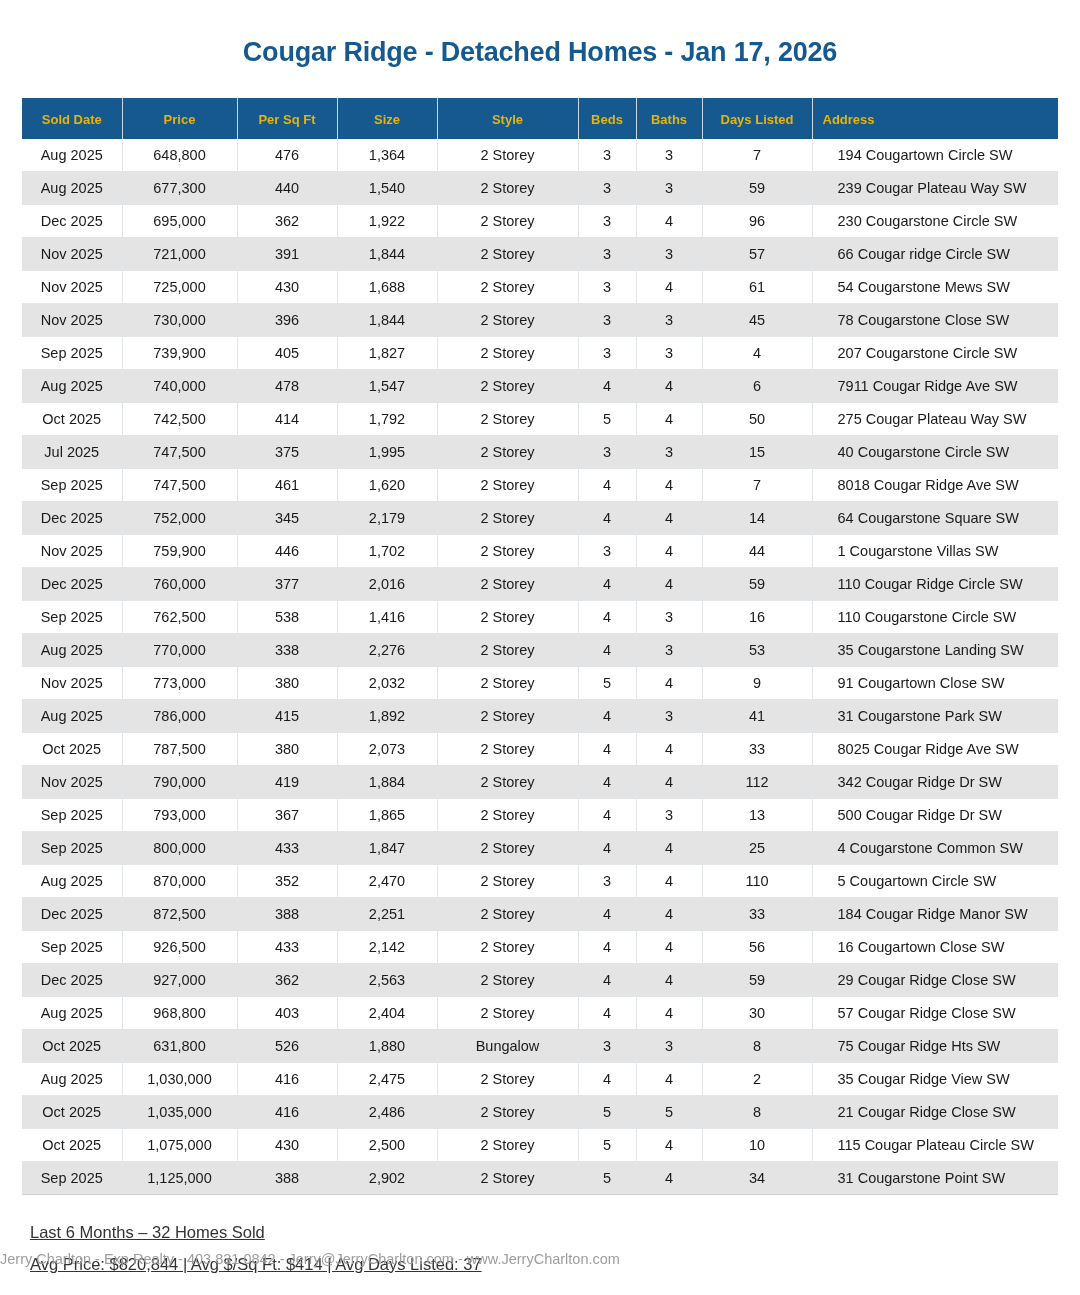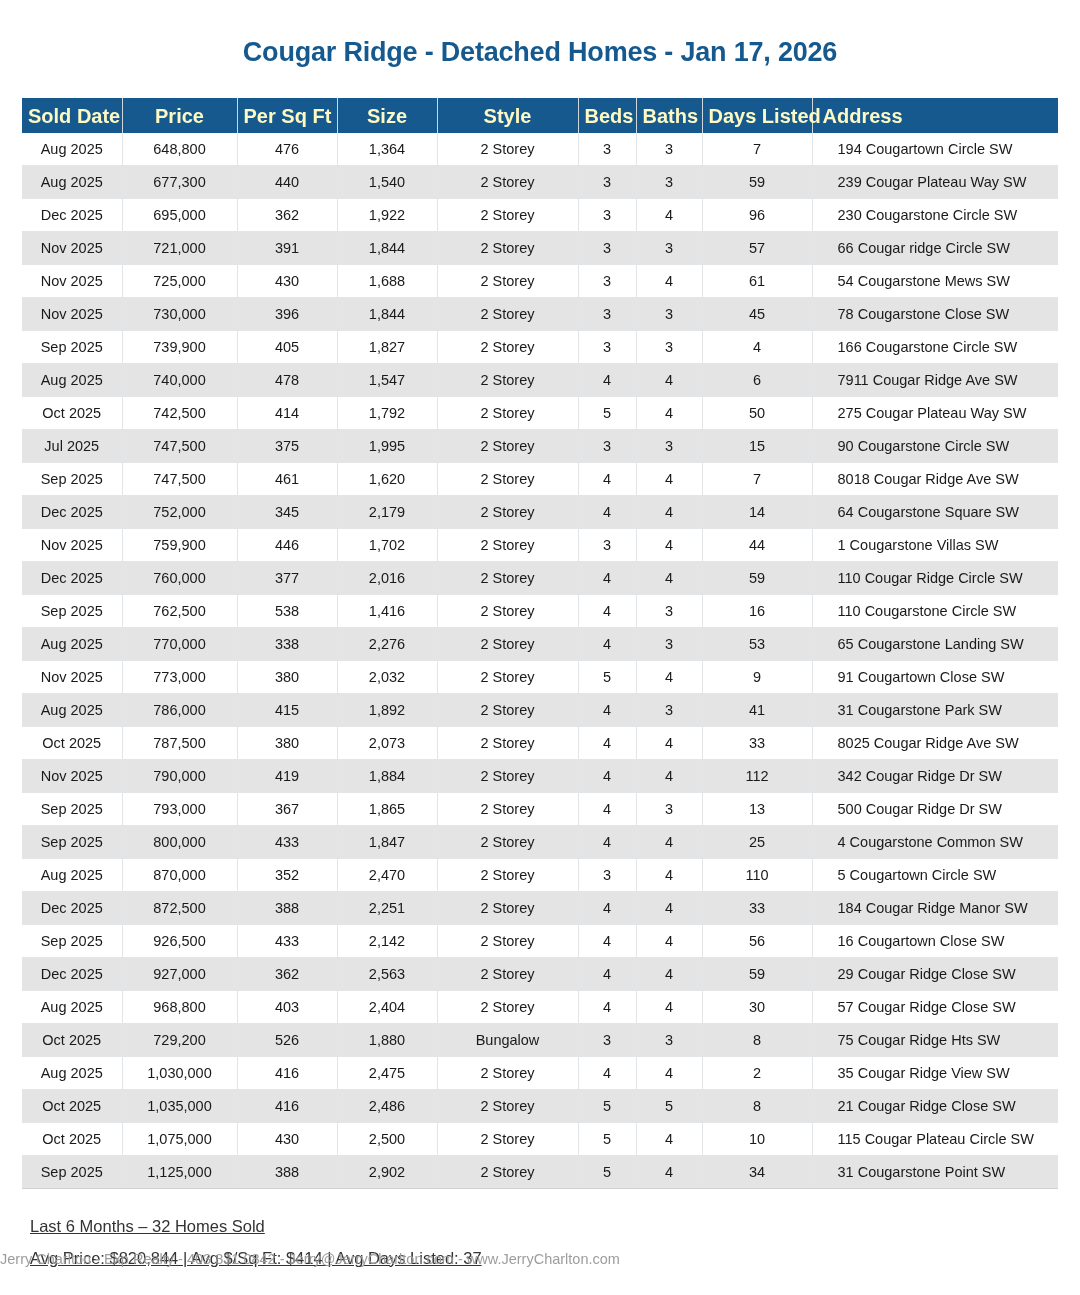--- a/index.html
+++ b/index.html
@@ -43,24 +43,24 @@
   table.sales {
     border-collapse: collapse;
     table-layout: fixed;
     width: 1036px;
     font-size: 14.5px;
     color: #1a1a1a;
   }
 
   table.sales thead th {
     background: #15598F;
-    color: #fef9c3;
+    color: #eab308;
     font-weight: bold;
-    font-size: 20px;
-    height: 34px;
+    font-size: 13px;
+    height: 40px;
     padding: 0 6px;
     border-right: 1px solid #cfd6dc;
     border-top: 1px solid #15598F;
     white-space: nowrap;
   }
   table.sales thead th:last-child { border-right: none; }
   table.sales thead th.h-address { text-align: left; padding-left: 10px; }
 
   table.sales tbody td {
     height: 33px;
@@ -214,21 +214,21 @@
           </tr>
           <tr class="odd">
             <td>Sep 2025</td>
             <td>739,900</td>
             <td>405</td>
             <td>1,827</td>
             <td>2 Storey</td>
             <td>3</td>
             <td>3</td>
             <td>4</td>
-            <td class="c-address">166 Cougarstone Circle SW</td>
+            <td class="c-address">207 Cougarstone Circle SW</td>
           </tr>
           <tr class="even">
             <td>Aug 2025</td>
             <td>740,000</td>
             <td>478</td>
             <td>1,547</td>
             <td>2 Storey</td>
             <td>4</td>
             <td>4</td>
             <td>6</td>
@@ -247,21 +247,21 @@
           </tr>
           <tr class="even">
             <td>Jul 2025</td>
             <td>747,500</td>
             <td>375</td>
             <td>1,995</td>
             <td>2 Storey</td>
             <td>3</td>
             <td>3</td>
             <td>15</td>
-            <td class="c-address">90 Cougarstone Circle SW</td>
+            <td class="c-address">40 Cougarstone Circle SW</td>
           </tr>
           <tr class="odd">
             <td>Sep 2025</td>
             <td>747,500</td>
             <td>461</td>
             <td>1,620</td>
             <td>2 Storey</td>
             <td>4</td>
             <td>4</td>
             <td>7</td>
@@ -313,21 +313,21 @@
           </tr>
           <tr class="even">
             <td>Aug 2025</td>
             <td>770,000</td>
             <td>338</td>
             <td>2,276</td>
             <td>2 Storey</td>
             <td>4</td>
             <td>3</td>
             <td>53</td>
-            <td class="c-address">65 Cougarstone Landing SW</td>
+            <td class="c-address">35 Cougarstone Landing SW</td>
           </tr>
           <tr class="odd">
             <td>Nov 2025</td>
             <td>773,000</td>
             <td>380</td>
             <td>2,032</td>
             <td>2 Storey</td>
             <td>5</td>
             <td>4</td>
             <td>9</td>
@@ -438,21 +438,21 @@
             <td>403</td>
             <td>2,404</td>
             <td>2 Storey</td>
             <td>4</td>
             <td>4</td>
             <td>30</td>
             <td class="c-address">57 Cougar Ridge Close SW</td>
           </tr>
           <tr class="even">
             <td>Oct 2025</td>
-            <td>729,200</td>
+            <td>631,800</td>
             <td>526</td>
             <td>1,880</td>
             <td>Bungalow</td>
             <td>3</td>
             <td>3</td>
             <td>8</td>
             <td class="c-address">75 Cougar Ridge Hts SW</td>
           </tr>
           <tr class="odd">
             <td>Aug 2025</td>

